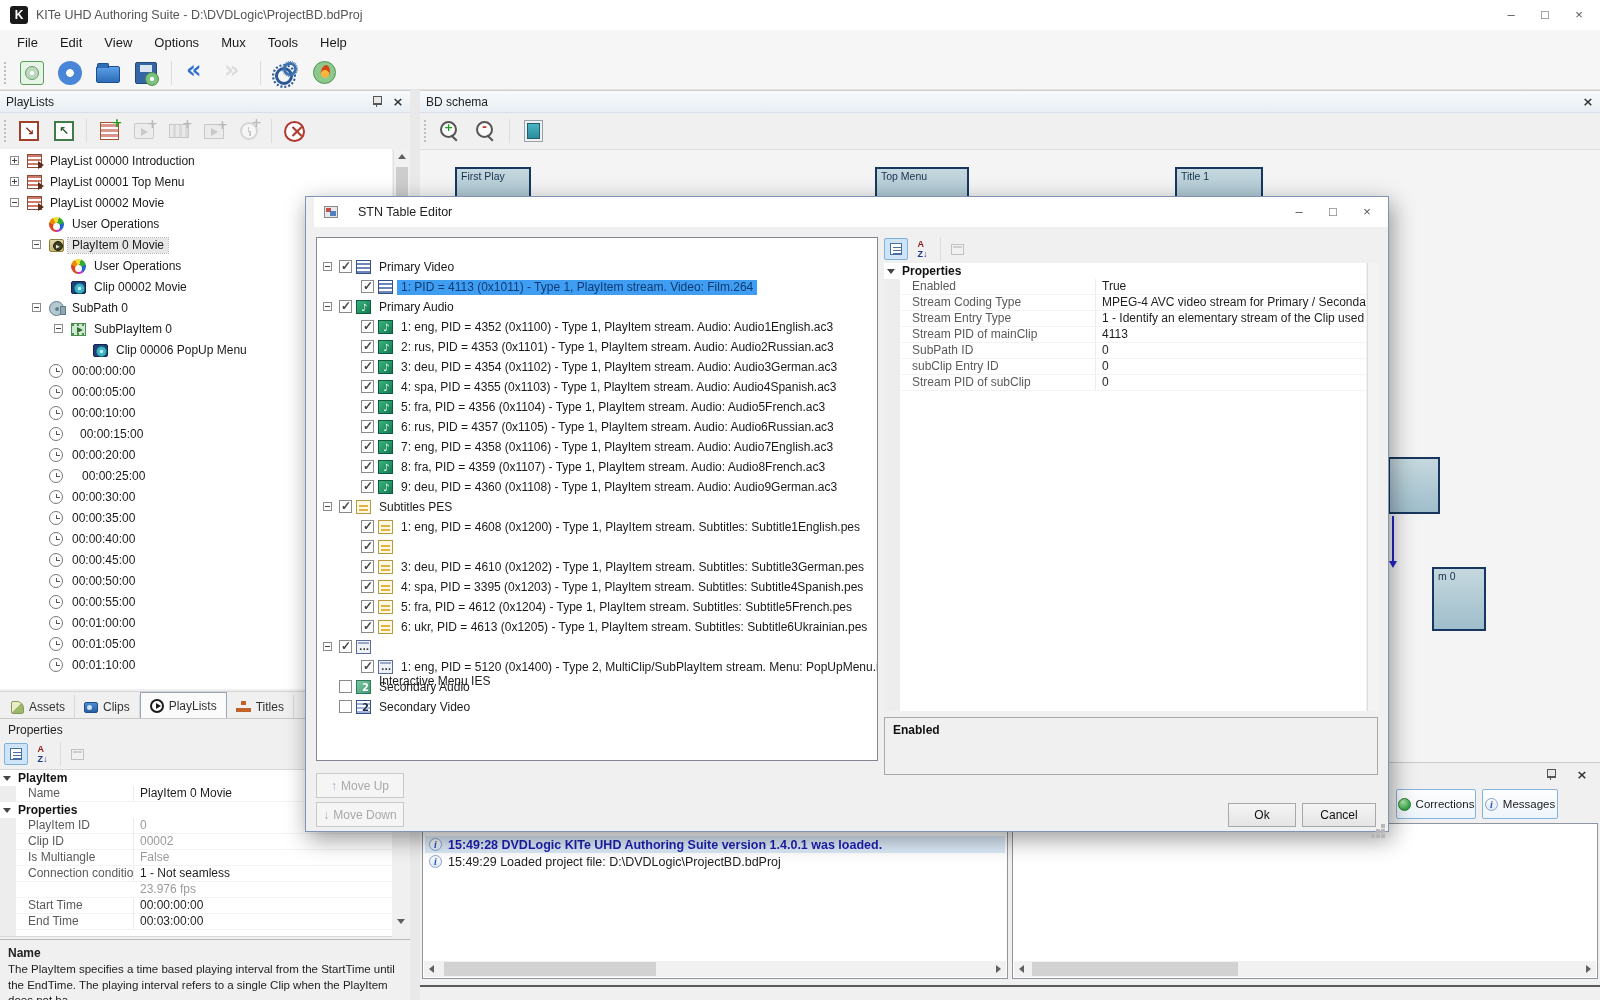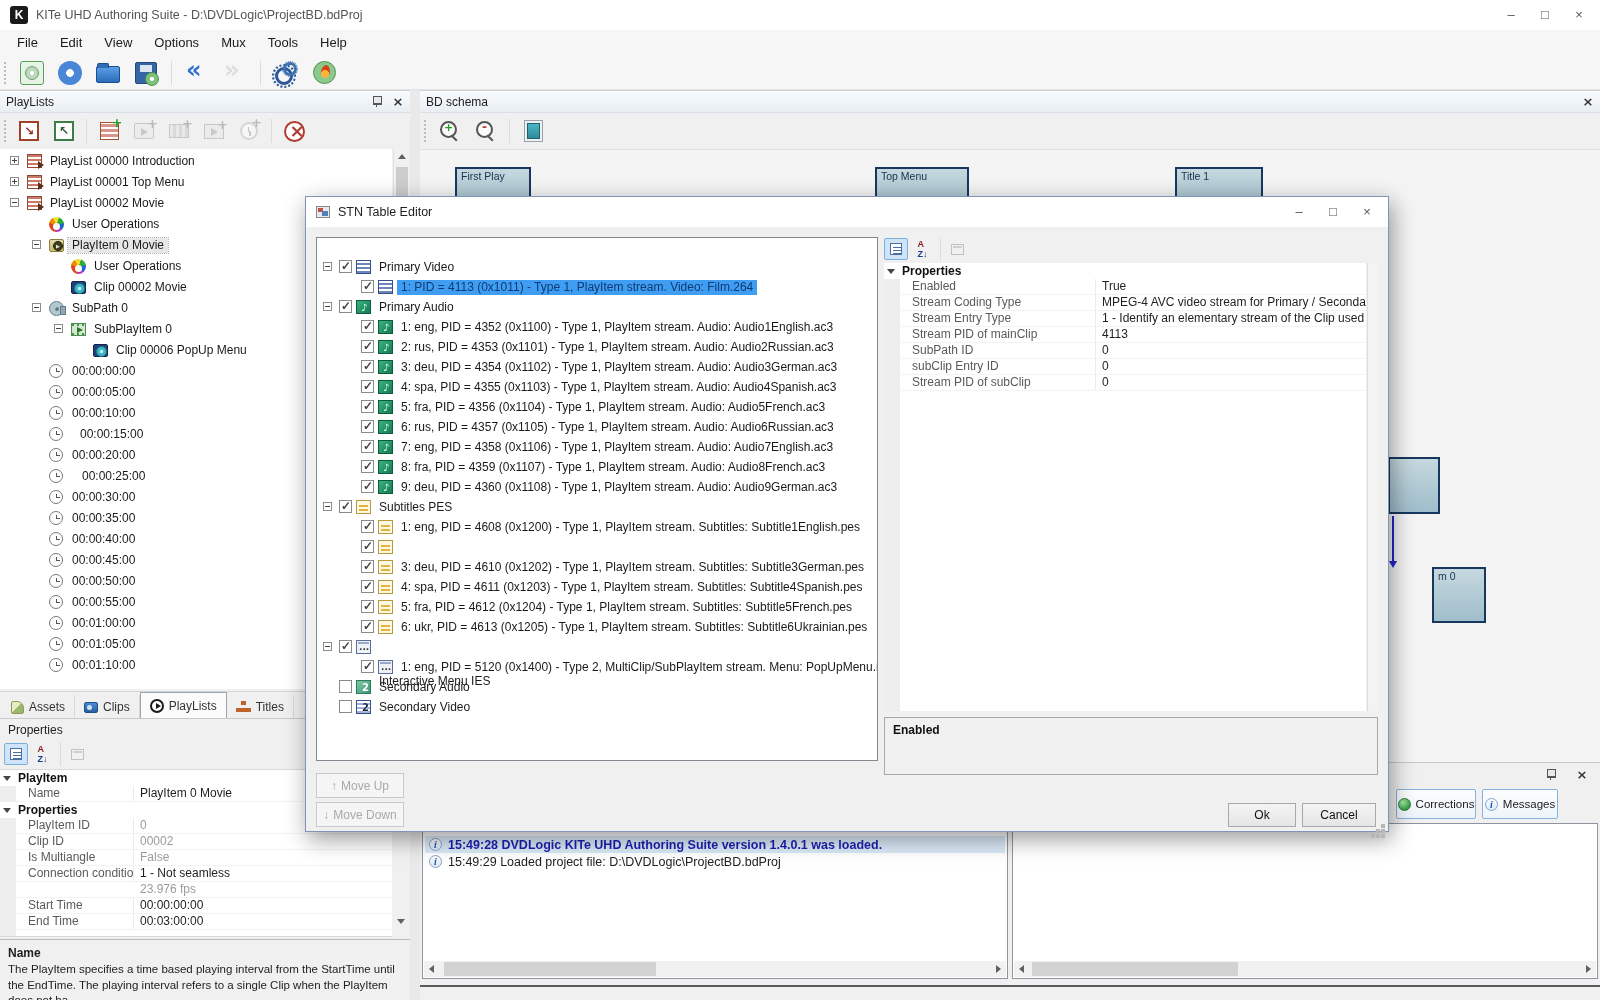--- a/index.html
+++ b/index.html
@@ -92,21 +92,21 @@
 .log-row.hl .log-text{color:#1e1eb4;font-weight:bold}
 .log-text{font-size:12.5px;color:#222}
 .hscroll{position:absolute;left:1px;right:1px;bottom:1px;height:16px;background:#f1f1f1}
 .hscroll .tri-l{position:absolute;left:5px;top:4px}
 .hscroll .tri-r{position:absolute;right:5px;top:4px}
 .hscroll .thumb{position:absolute;top:1px;bottom:1px;background:#d2d2d2}
 #msg-darkline{position:absolute;left:0;right:0;top:222px;height:2px;background:#5a5a5a}
 
 
 #stn-dialog{position:absolute;left:305px;top:196px;width:1084px;height:636px;background:#f0f0f0;border:1px solid #8194b8;box-shadow:3px 7px 22px rgba(0,0,0,.4);z-index:50}
-#stn-titlebar{position:absolute;left:0;top:0;right:0;height:30px;background:#fff;display:flex;align-items:center;padding-left:10px;gap:8px}
+#stn-titlebar{position:absolute;left:8px;top:0;right:0;height:30px;background:#fff;display:flex;align-items:center;padding-left:10px;gap:20px}
 #stn-title{font-size:12.5px;color:#222}
 .i-stn-dialog-icon{width:14px;height:12px;border:1px solid #888;background:#e8e8f0}
 .i-stn-dialog-icon::before{content:"";position:absolute;left:1px;top:1px;width:5px;height:4px;background:#c0504d}
 .i-stn-dialog-icon::after{content:"";position:absolute;right:1px;bottom:1px;width:6px;height:5px;background:#4f81bd}
 #stn-treebox{position:absolute;left:10px;top:40px;width:562px;height:524px;background:#fff;border:1px solid #828790;overflow:hidden;padding-top:19px}
 #stn-toolbar{position:absolute;left:578px;top:40px;height:24px;display:flex;align-items:center;gap:4px}
 #stn-grid{left:578px;top:66px;width:482px;height:448px;border:none}
 #stn-vscroll{position:absolute;left:1061px;top:66px;width:12px;height:448px;background:#f3f3f3;border-left:1px solid #ddd}
 #stn-desc{position:absolute;left:578px;top:520px;width:494px;height:58px;background:#f0f0f0;border:1px solid #a8a8a8;padding:5px 8px;font-size:12px}
 #stn-desc b{display:block}
@@ -517,21 +517,21 @@
             <span class="icon i-fit-icon"></span>
           </span>
         </span>
     </div>
     <div id="bd-canvas">
       <div class="bd-node" style="left:35px;top:17px;width:76px;height:46px">First Play</div>
       <div class="bd-node" style="left:455px;top:17px;width:94px;height:46px">Top Menu</div>
       <div class="bd-node" style="left:755px;top:17px;width:88px;height:46px">Title 1</div>
       <div class="bd-node" style="left:968px;top:307px;width:52px;height:57px"></div>
       <div class="bd-arrow" style="left:972px;top:366px;height:46px"></div>
-      <div class="bd-node" style="left:1012px;top:417px;width:54px;height:56px">m 0</div>
+      <div class="bd-node" style="left:1012px;top:417px;width:54px;height:64px">m 0</div>
     </div>
   </div>
 
   <div id="messages-panel">
     <div id="msg-head-icons">
       <span class="icon i-pin-icon"></span>
       <span class="icon i-close-icon"></span>
     </div>
     <div class="tglbtn" style="left:976px;top:26px;width:80px">
       <span class="icon i-corrections-icon"></span>
@@ -658,21 +658,21 @@
             <span class="icon i-subtitle-stream-icon" style="position: absolute; left: 61px; top: 3px;"></span>
           </div>
           <div class="trow">
             <span class="cb on" style="left: 44px;"></span>
             <span class="icon i-subtitle-stream-icon" style="position: absolute; left: 61px; top: 3px;"></span>
             <span class="tlabel" style="left: 84px;">3: deu,  PID = 4610 (0x1202) - Type 1, PlayItem stream. Subtitles: Subtitle3German.pes</span>
           </div>
           <div class="trow">
             <span class="cb on" style="left: 44px;"></span>
             <span class="icon i-subtitle-stream-icon" style="position: absolute; left: 61px; top: 3px;"></span>
-            <span class="tlabel" style="left: 84px;">4: spa,  PID = 4611 (0x1203) - Type 1, PlayItem stream. Subtitles: Subtitle4Spanish.pes</span>
+            <span class="tlabel" style="left: 84px;">4: spa,  PID = 3395 (0x1203) - Type 1, PlayItem stream. Subtitles: Subtitle4Spanish.pes</span>
           </div>
           <div class="trow">
             <span class="cb on" style="left: 44px;"></span>
             <span class="icon i-subtitle-stream-icon" style="position: absolute; left: 61px; top: 3px;"></span>
             <span class="tlabel" style="left: 84px;">5: fra,  PID = 4612 (0x1204) - Type 1, PlayItem stream. Subtitles: Subtitle5French.pes</span>
           </div>
           <div class="trow">
             <span class="cb on" style="left: 44px;"></span>
             <span class="icon i-subtitle-stream-icon" style="position: absolute; left: 61px; top: 3px;"></span>
             <span class="tlabel" style="left: 84px;">6: ukr,  PID = 4613 (0x1205) - Type 1, PlayItem stream. Subtitles: Subtitle6Ukrainian.pes</span>

